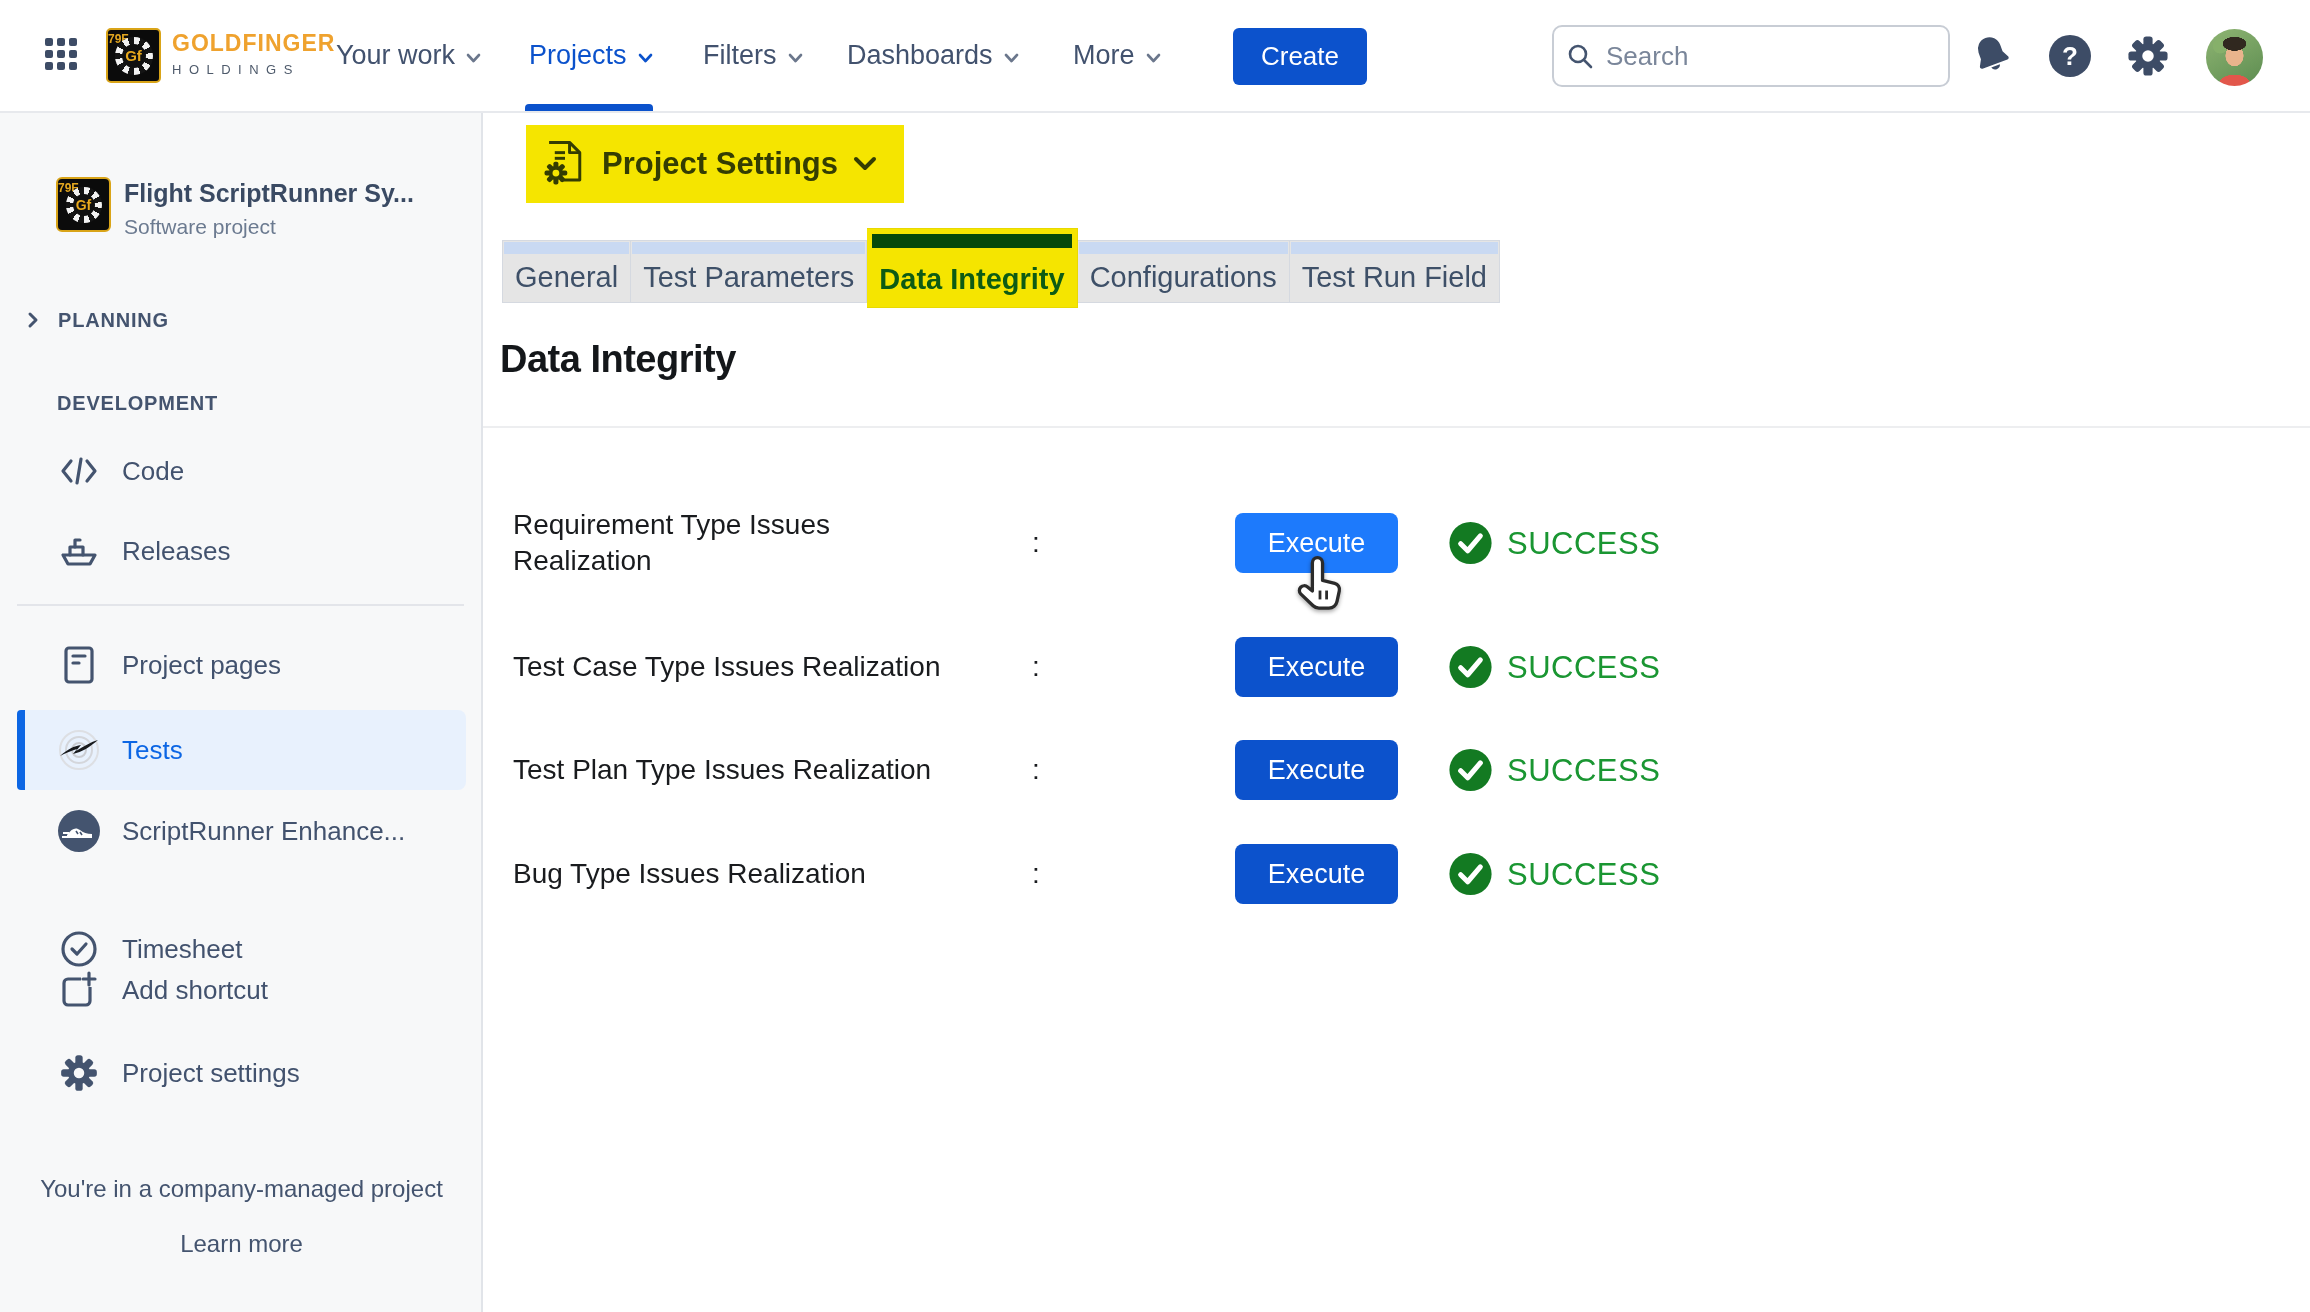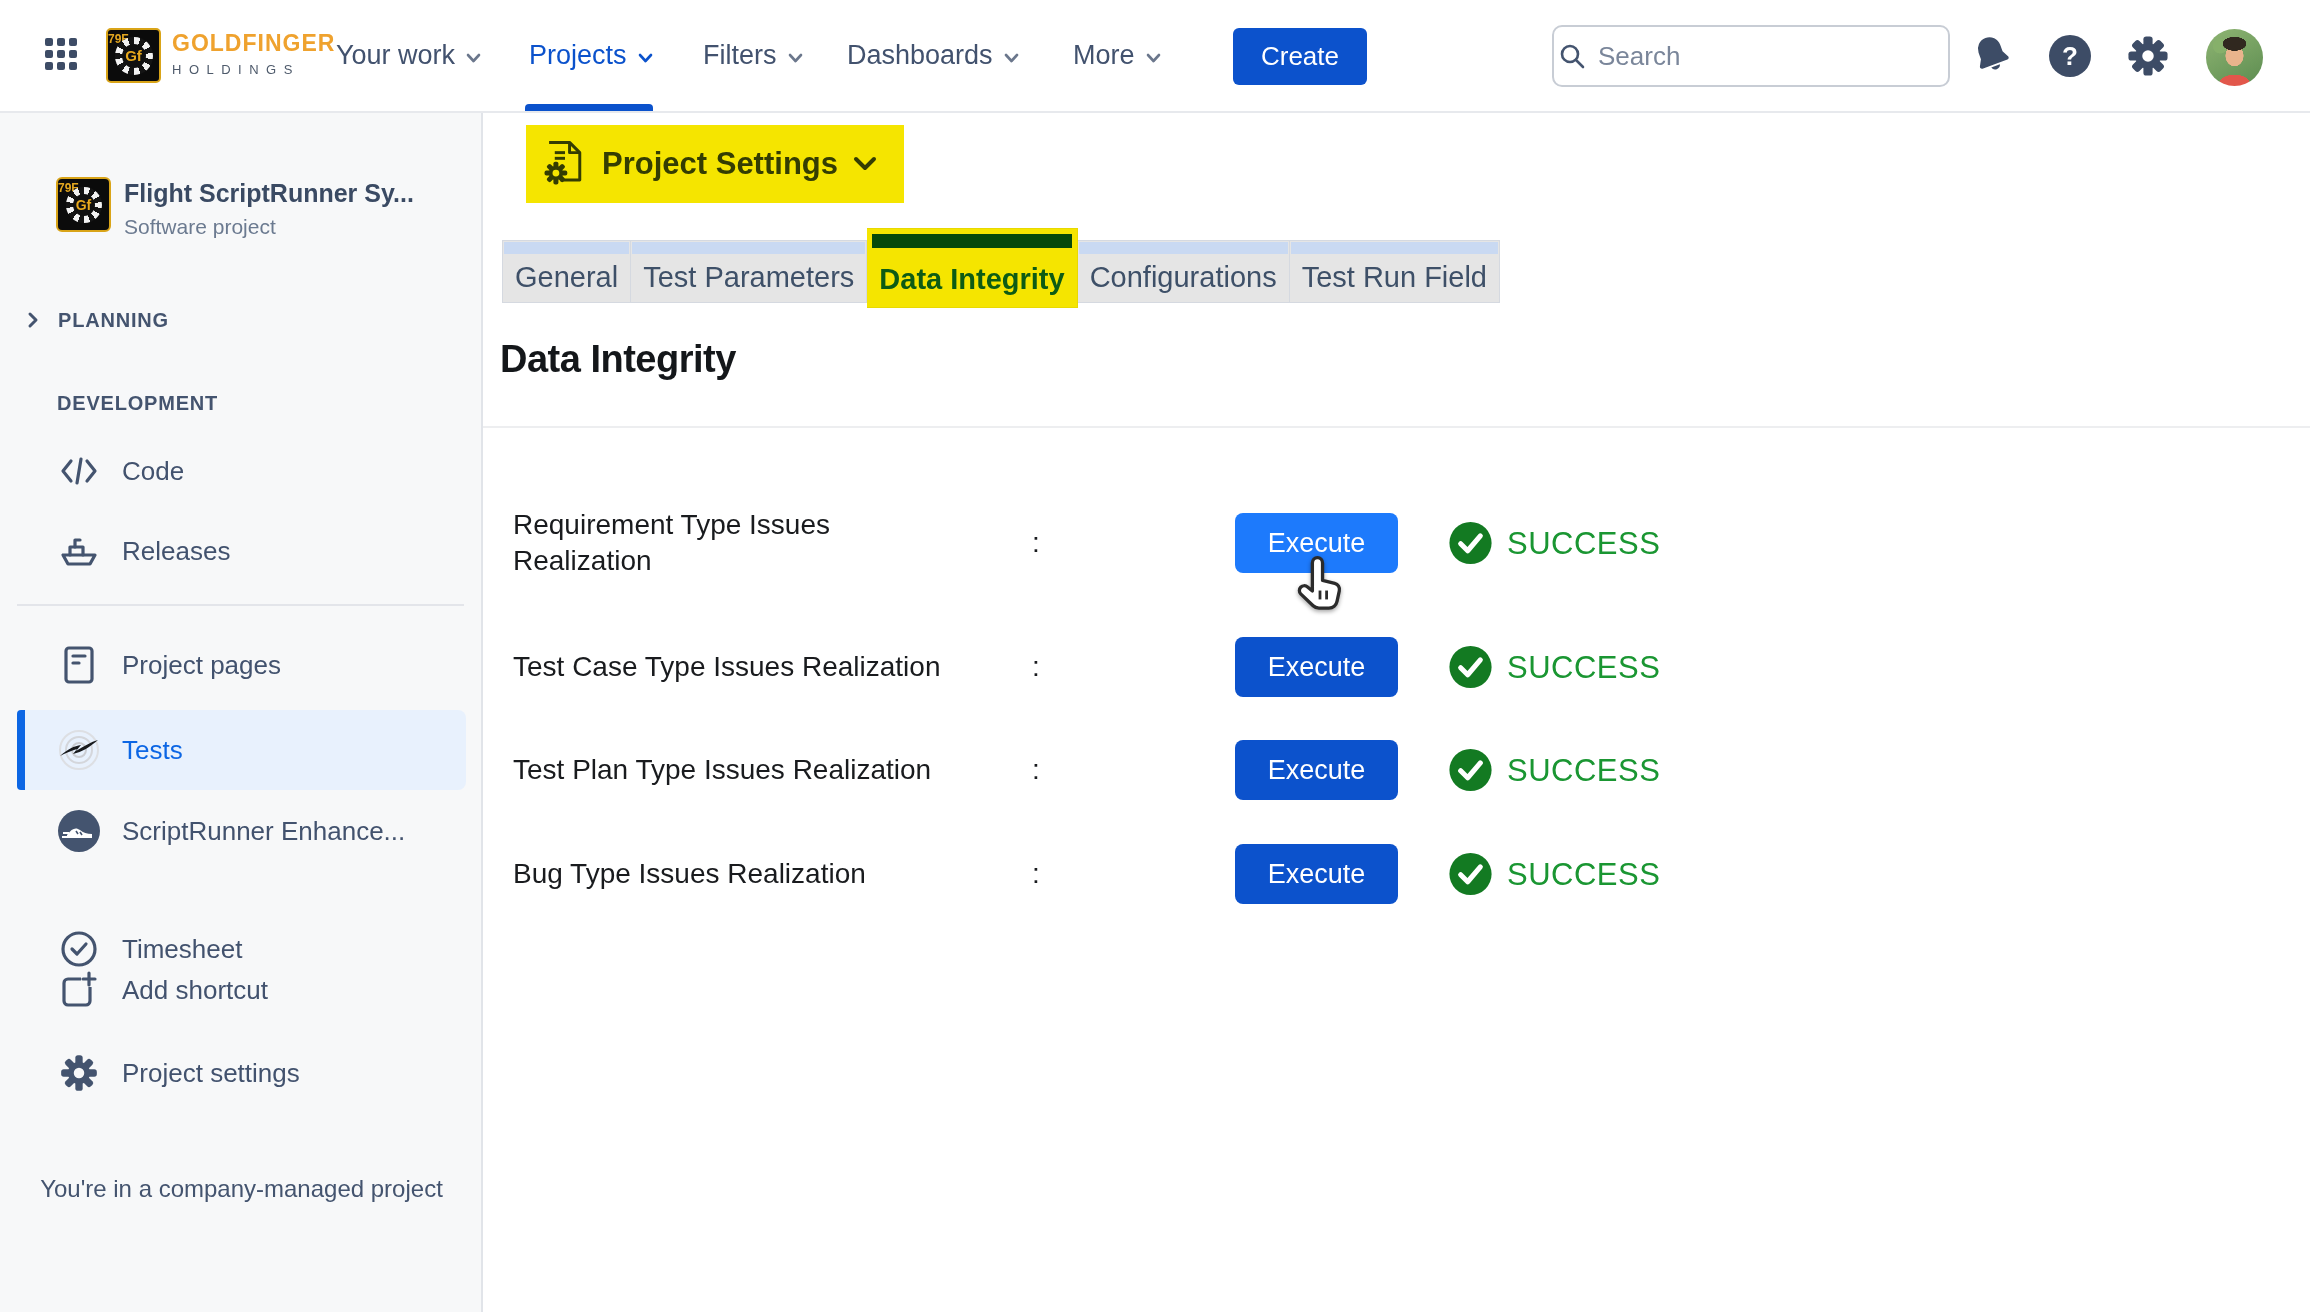--- a/index.html
+++ b/index.html
@@ -14,21 +14,21 @@
     background:repeating-conic-gradient(#f2f2f2 0 20deg, #141414 20deg 40deg); display:flex; align-items:center; justify-content:center; }
   .logo-inner { width:24px; height:24px; border-radius:50%; background:#101010; color:#E8A91D; font-weight:700; font-size:15px; display:flex; align-items:center; justify-content:center; }
   .brand { position:absolute; left:172px; top:30px; }
   .brand-main { font-size:23px; font-weight:700; color:#EFA22E; letter-spacing:1px; }
   .brand-sub { font-size:13px; color:#4E5A6B; letter-spacing:7.5px; margin-top:5px; font-weight:500; }
   .nav-item { position:absolute; top:0; height:111px; display:flex; align-items:center; gap:10px; font-size:27px; font-weight:500; color:#42526E; cursor:pointer; background:none; border:none; font-family:inherit; }
   .nav-item svg { margin-top:4px; }
   .nav-item.active { color:#0B52CC; }
   .nav-underline { position:absolute; left:525px; top:104px; width:128px; height:7px; background:#0B52CC; border-radius:4px 4px 0 0; }
   .create-btn { position:absolute; left:1208px; top:28px; width:134px; height:57px; background:#0C52CC; color:#fff; border:none; border-radius:6px; font-size:26px; font-weight:500; font-family:inherit; cursor:pointer;margin-left:25px; }
-  .search-box { position:absolute; left:1552px; top:25px; width:398px; height:62px; border:2px solid #C8CDD5; border-radius:10px; display:flex; align-items:center; padding:0 4px; gap:12px; background:#fff; }
+  .search-box { position:absolute; left:1552px; top:25px; width:398px; height:62px; border:2px solid #C8CDD5; border-radius:10px; display:flex; align-items:center; padding:0 12px; gap:12px; background:#fff; }
   .search-box input { border:none; outline:none; font-size:26px; color:#42526E; width:300px; font-family:inherit; background:transparent; }
   .search-box input::placeholder { color:#7A869A; }
   .icon-btn { position:absolute; top:30px; width:52px; height:52px; background:none; border:none; cursor:pointer; display:flex; align-items:center; justify-content:center; }
   .help-circle { width:42px; height:42px; border-radius:50%; background:#3D4C66; color:#fff; font-size:26px; font-weight:700; display:flex; align-items:center; justify-content:center; }
   .avatar { position:absolute; left:2206px; top:29px; width:57px; height:57px; border-radius:50%; cursor:pointer;
     background:
       radial-gradient(ellipse 34% 20% at 50% 26%, #30281F 60%, transparent 62%),
       radial-gradient(ellipse 26% 30% at 50% 47%, #E9B48C 60%, transparent 62%),
       radial-gradient(ellipse 44% 26% at 50% 96%, #E2574B 60%, transparent 62%),
       radial-gradient(circle at 25% 30%, #86B06A 0 12%, transparent 13%),
@@ -297,20 +297,21 @@
           <rect x="16.5" y="3" width="7" height="34" rx="2.5" transform="rotate(135 20 20)"></rect>
           <circle cx="20" cy="20" r="10.5"></circle>
         </g>
         <circle cx="20" cy="20" r="5" fill="#F7F8F9"></circle>
       </svg>
     </span>
     <span class="s-label">Project settings</span>
   </button>
 
   <div class="side-footer-msg">You're in a company-managed project</div>
+  <button class="side-footer-link">Learn more</button>
 </div>
 
 <div class="main">
 
   <button class="chip">
     <svg width="46" height="50" viewBox="0 0 40 44">
       <g fill="none" stroke="#343D02" stroke-width="2.6" stroke-linejoin="round">
         <path d="M6 3 H24 L33 12 V36 H16"></path>
         <path d="M24 3 V12 H33"></path>
         <line x1="11" y1="12" x2="20" y2="12"></line>

